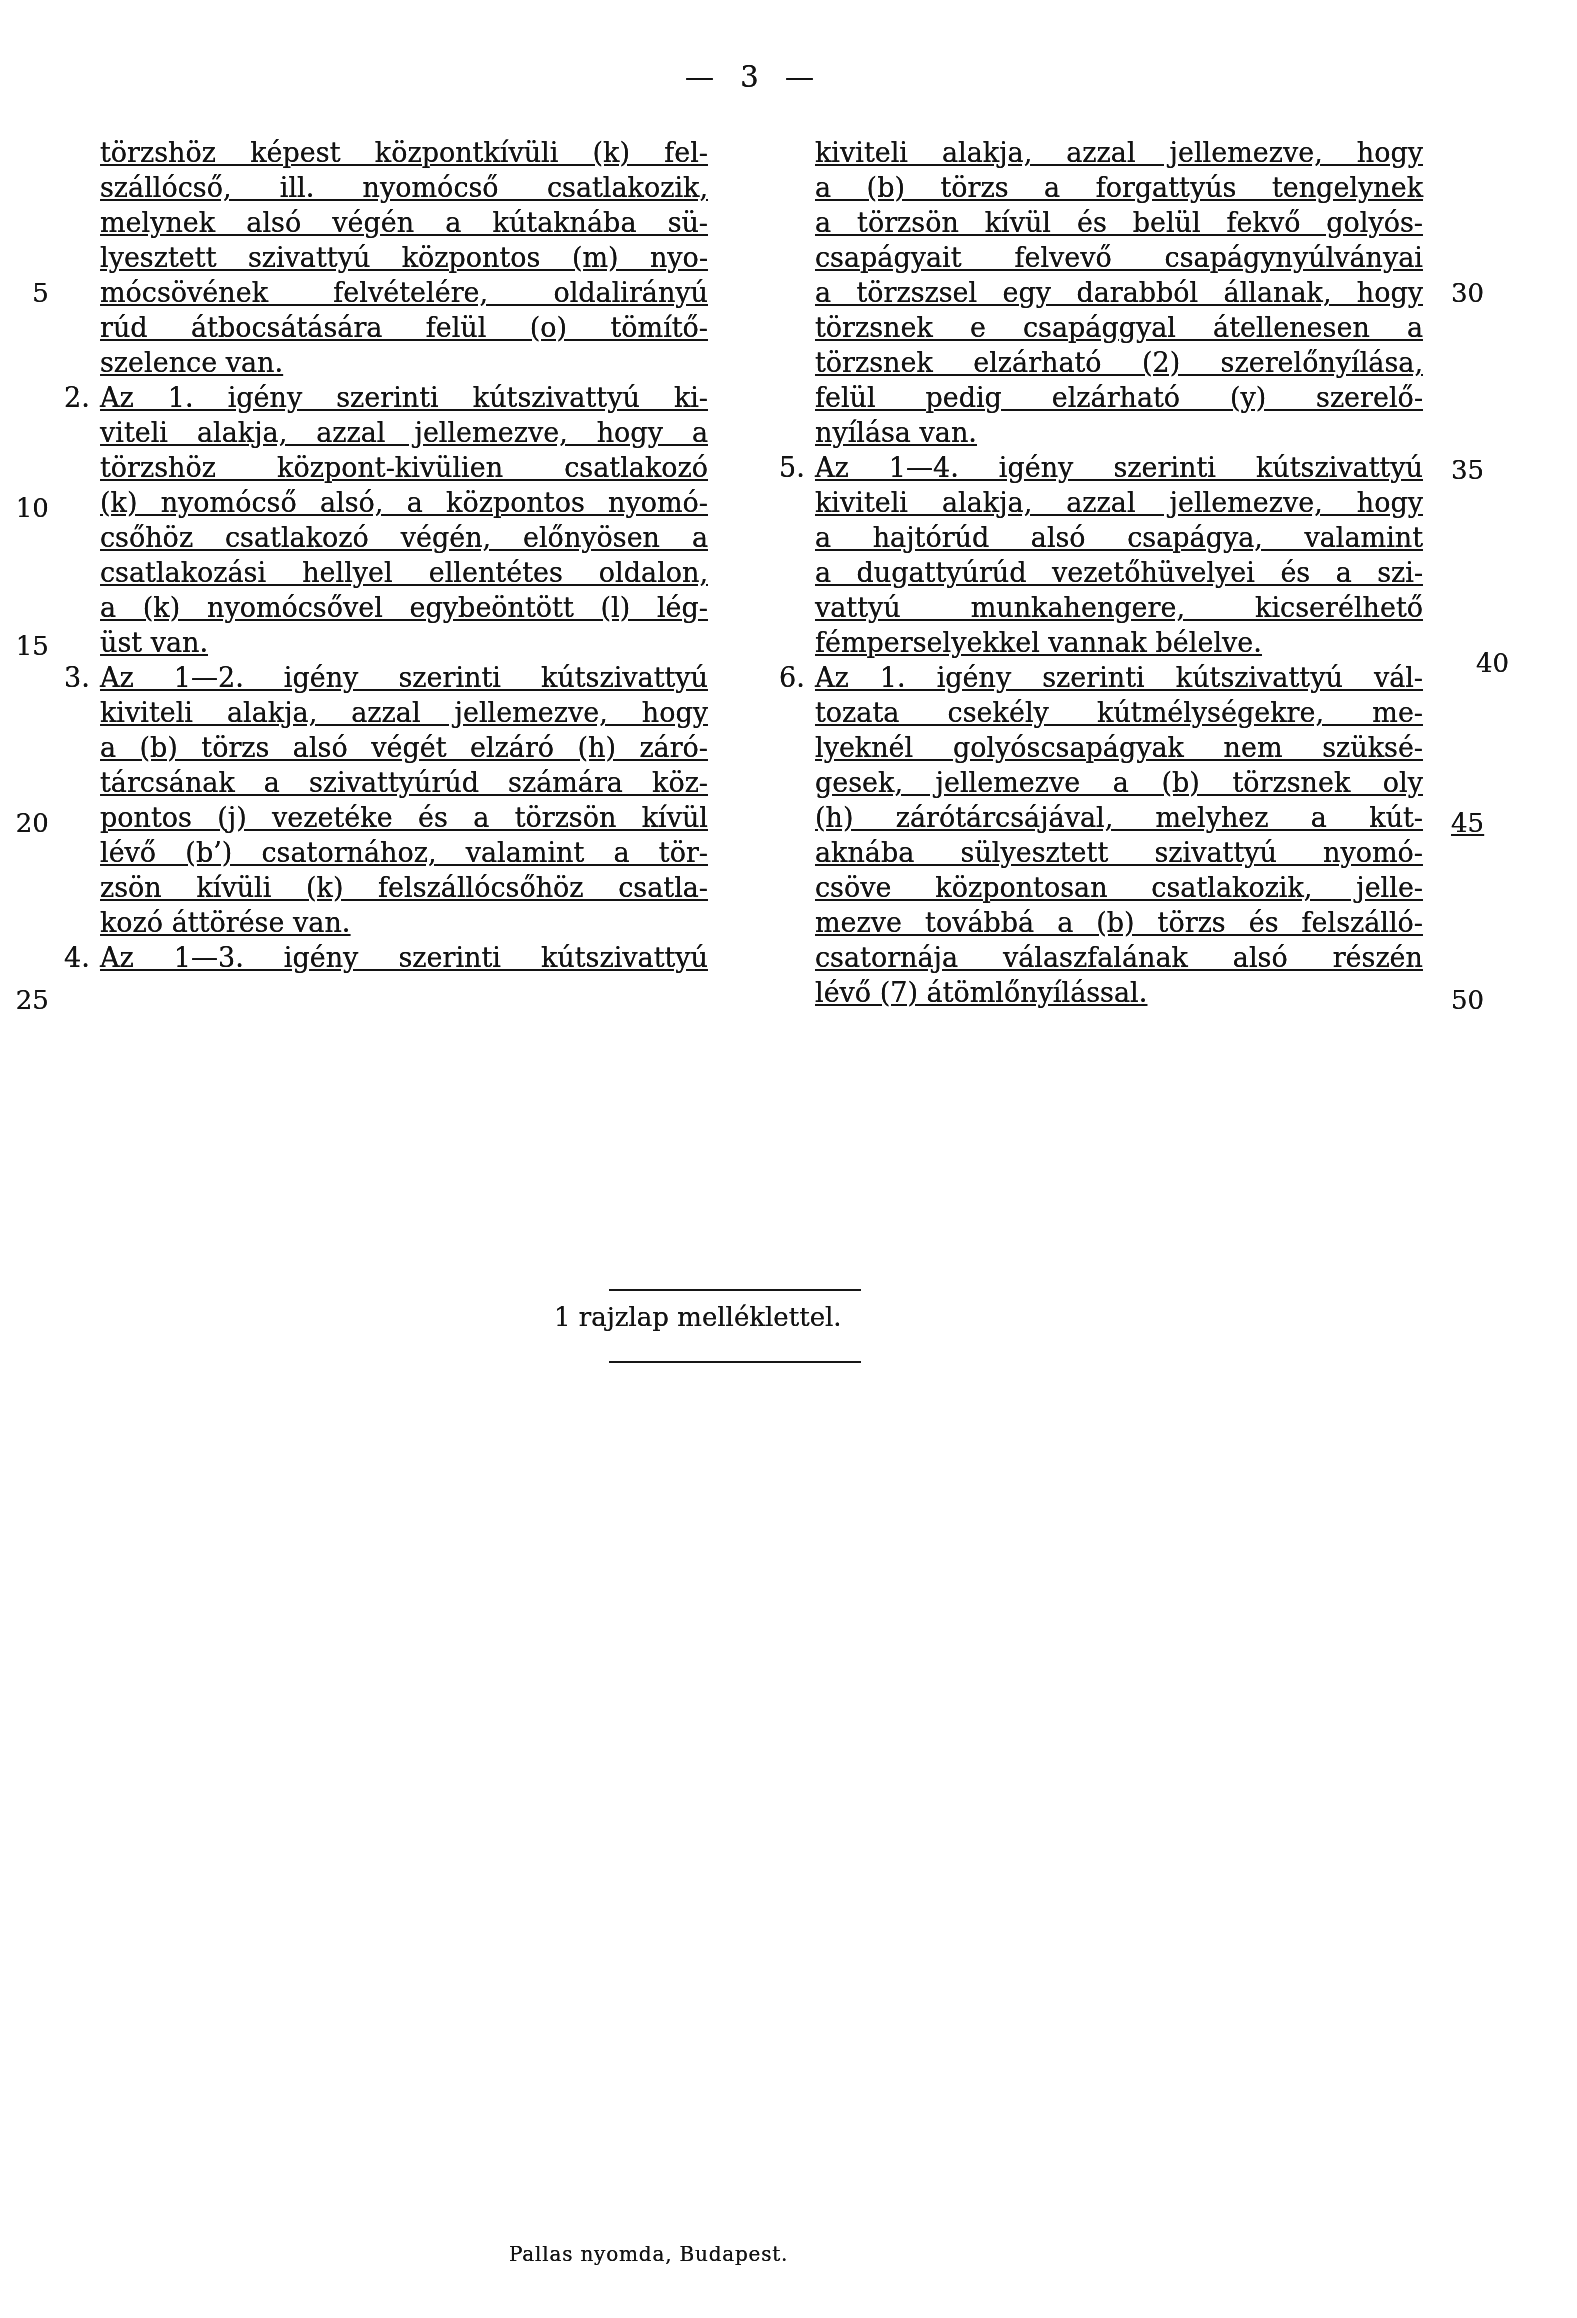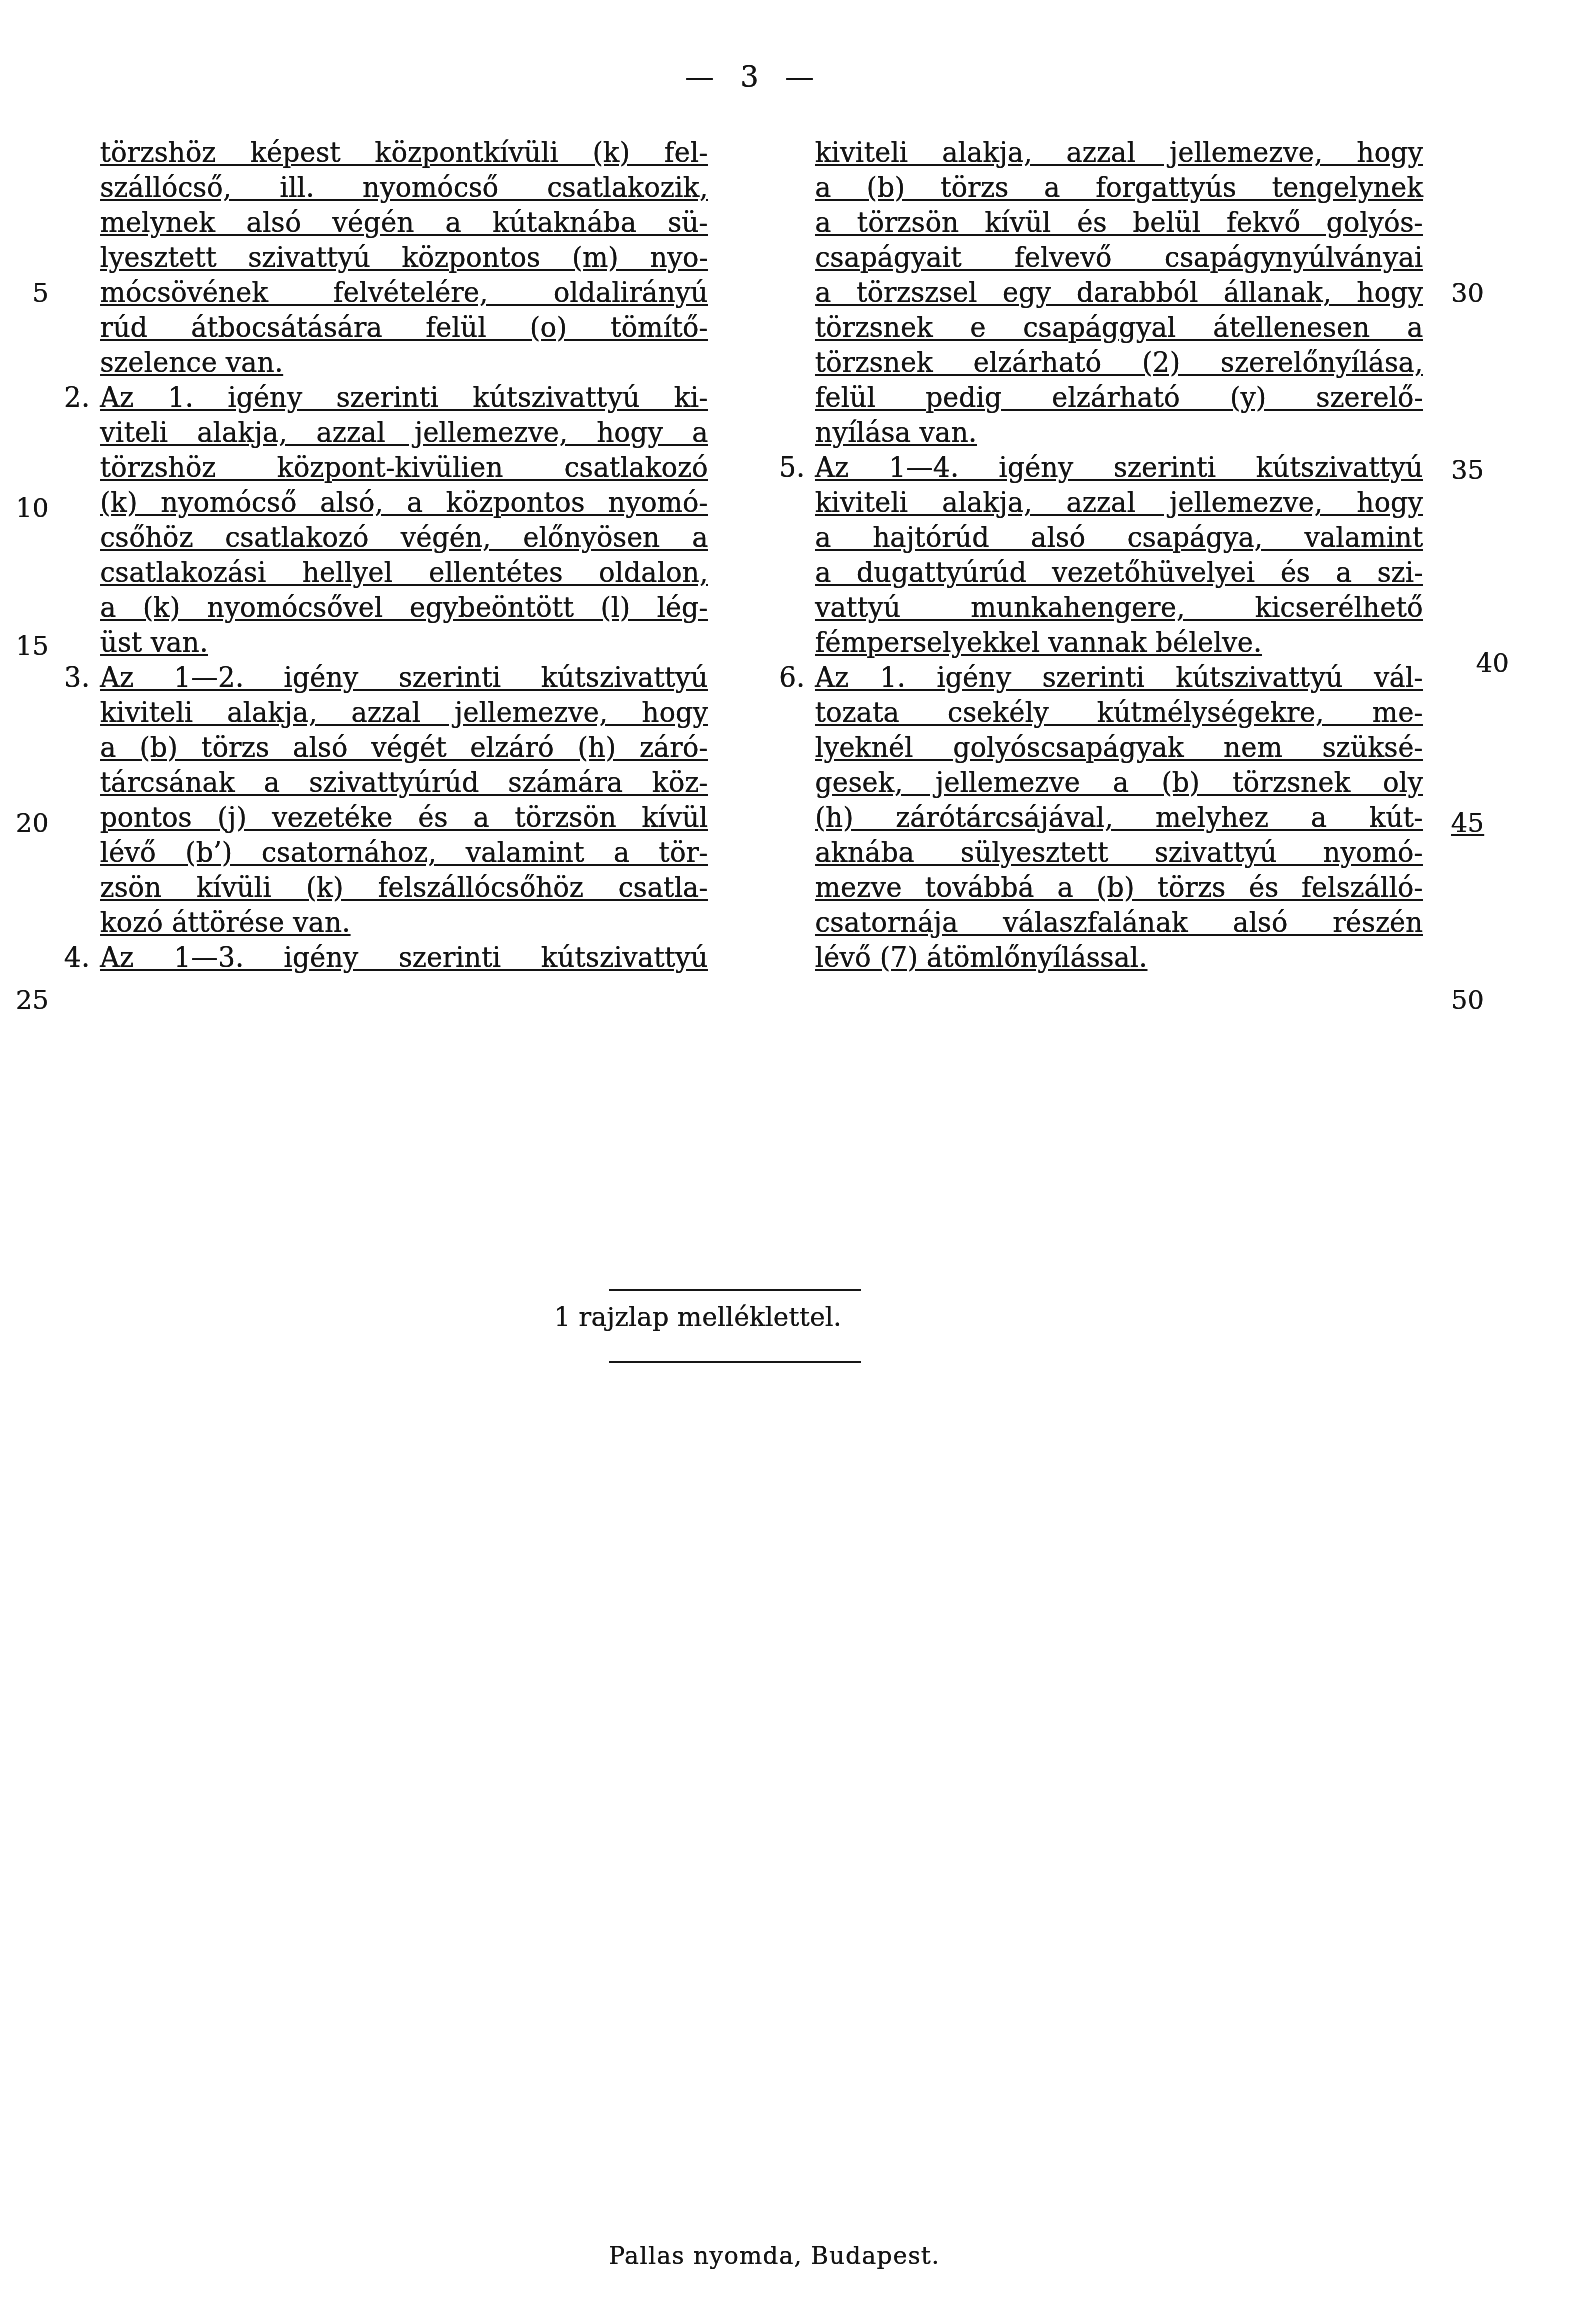--- a/index.html
+++ b/index.html
@@ -64,22 +64,22 @@
   .rule-top    { top: 1289px; }
   .rule-bottom { top: 1361px; }
   .attachment-note {
     position: absolute;
     top: 1302px; left: 554px; width: 376px;
     font-size: 26px;
   }
   .imprint {
     position: absolute;
     top: 2242px; left: 509px; width: 431px;
-    text-align: right;
-    font-size: 24px;
+    text-align: left;
+    font-size: 20px;
     letter-spacing: 0.8px;
   }
 </style>
 </head>
 <body>
 
 <div class="page">
   <div class="page-number">— 3 —</div>
 
   <div class="column col-left" id="col-left">
@@ -124,20 +124,21 @@
       <div class="line j">a hajtórúd alsó csapágya, valamint</div>
       <div class="line j">a dugattyúrúd vezetőhüvelyei és a szi-</div>
       <div class="line j">vattyú munkahengere, kicserélhető</div>
       <div class="line">fémperselyekkel vannak bélelve.</div>
       <div class="line j"><span class="claim-num">6.</span>Az 1. igény szerinti kútszivattyú vál-</div>
       <div class="line j">tozata csekély kútmélységekre, me-</div>
       <div class="line j">lyeknél golyóscsapágyak nem szüksé-</div>
       <div class="line j">gesek, jellemezve a (b) törzsnek oly</div>
       <div class="line j">(h) zárótárcsájával, melyhez a kút-</div>
       <div class="line j">aknába sülyesztett szivattyú nyomó-</div>
+      <div class="line j">csöve központosan csatlakozik, jelle-</div>
       <div class="line j">mezve továbbá a (b) törzs és felszálló-</div>
       <div class="line j">csatornája válaszfalának alsó részén</div>
       <div class="line">lévő (7) átömlőnyílással.</div>
     </div>
 
   <div class="rule rule-top"></div>
 
   <div class="attachment-note">1 rajzlap melléklettel.</div>
 
   <div class="rule rule-bottom"></div>

